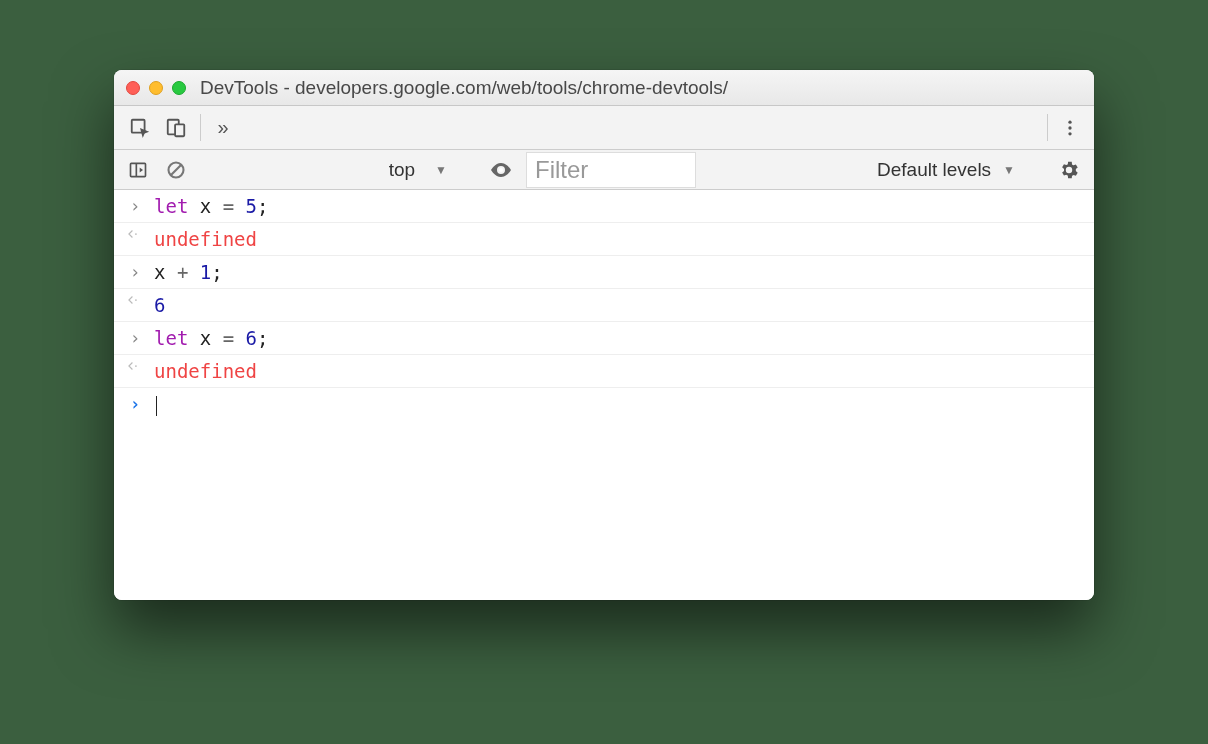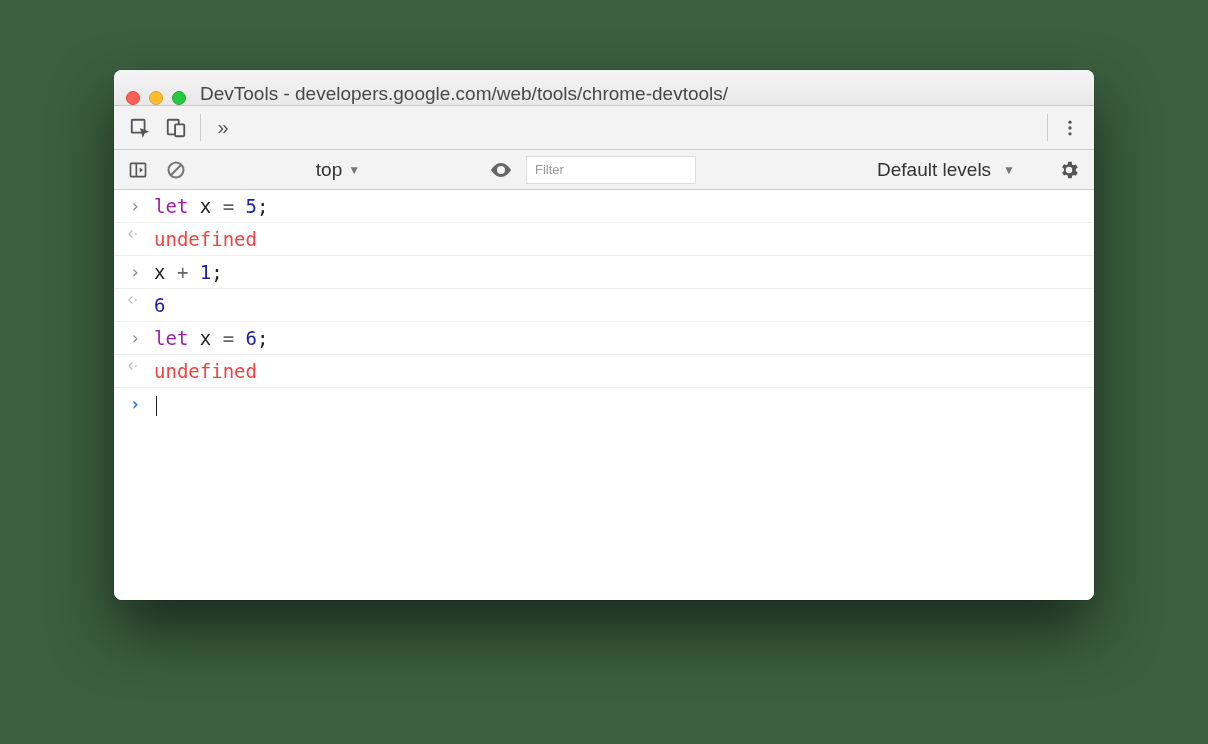--- a/index.html
+++ b/index.html
@@ -20,21 +20,21 @@
     box-shadow: 0 30px 60px rgba(0,0,0,0.55), 0 0 0 1px rgba(0,0,0,0.08);
     overflow: hidden;
     display: flex;
     flex-direction: column;
   }
   .titlebar {
     height: 36px;
     background: linear-gradient(#f5f5f5,#e8e8e8);
     border-bottom: 1px solid #c7c7c7;
     display: flex;
-    align-items: flex-end;
+    align-items: center;
     padding: 0 12px;
     gap: 8px;
   }
   .traffic { display:flex; gap:9px; align-items:center; }
   .dot { width:14px; height:14px; border-radius:50%; }
   .dot.red { background:#ff5f57; border:1px solid #e1483f; }
   .dot.yellow { background:#ffbd2e; border:1px solid #dea022; }
   .dot.green { background:#28c940; border:1px solid #1ba92f; }
   .title { flex:1; text-align:left; padding-left:6px; font-size:19px; color:#484848; white-space:nowrap; overflow:hidden; }
   .tabbar {
@@ -65,30 +65,30 @@
   .toolbar {
     height:40px;
     background:#f3f3f3;
     border-bottom:1px solid #ccc;
     display:flex; align-items:center;
     padding:0 10px; gap:10px;
     color:#555;
   }
   .toolbar .iconbtn { width:28px; display:flex; align-items:center; justify-content:center; }
   .context-select {
-    display:flex; align-items:center; gap:6px;
+    display:flex; align-items:center; gap:20px;
     font-size:19px; color:#333; padding:0 6px;
-    min-width:230px; justify-content:center;
+    min-width:230px; justify-content:flex-end;
   }
   .tri { font-size:12px; color:#777; }
   .eye { width:30px; display:flex; align-items:center; justify-content:center; }
   .filter {
     flex:0 0 170px;
-    height:28px; background:#fff; border:1px solid #ddd;
-    font-size:13px; color:#888; padding:0 8px;
+    height:36px; background:#fff; border:1px solid #ddd;
+    font-size:24px; color:#888; padding:0 8px;
     display:flex; align-items:center;
   }
   .levels {
     display:flex; align-items:center; gap:12px;
     font-size:19px; color:#333; padding:0 6px;
   }
   .toolbar .spacer { flex:1; }
   .gear { width:30px; display:flex; align-items:center; justify-content:center; }
 
   .console {

